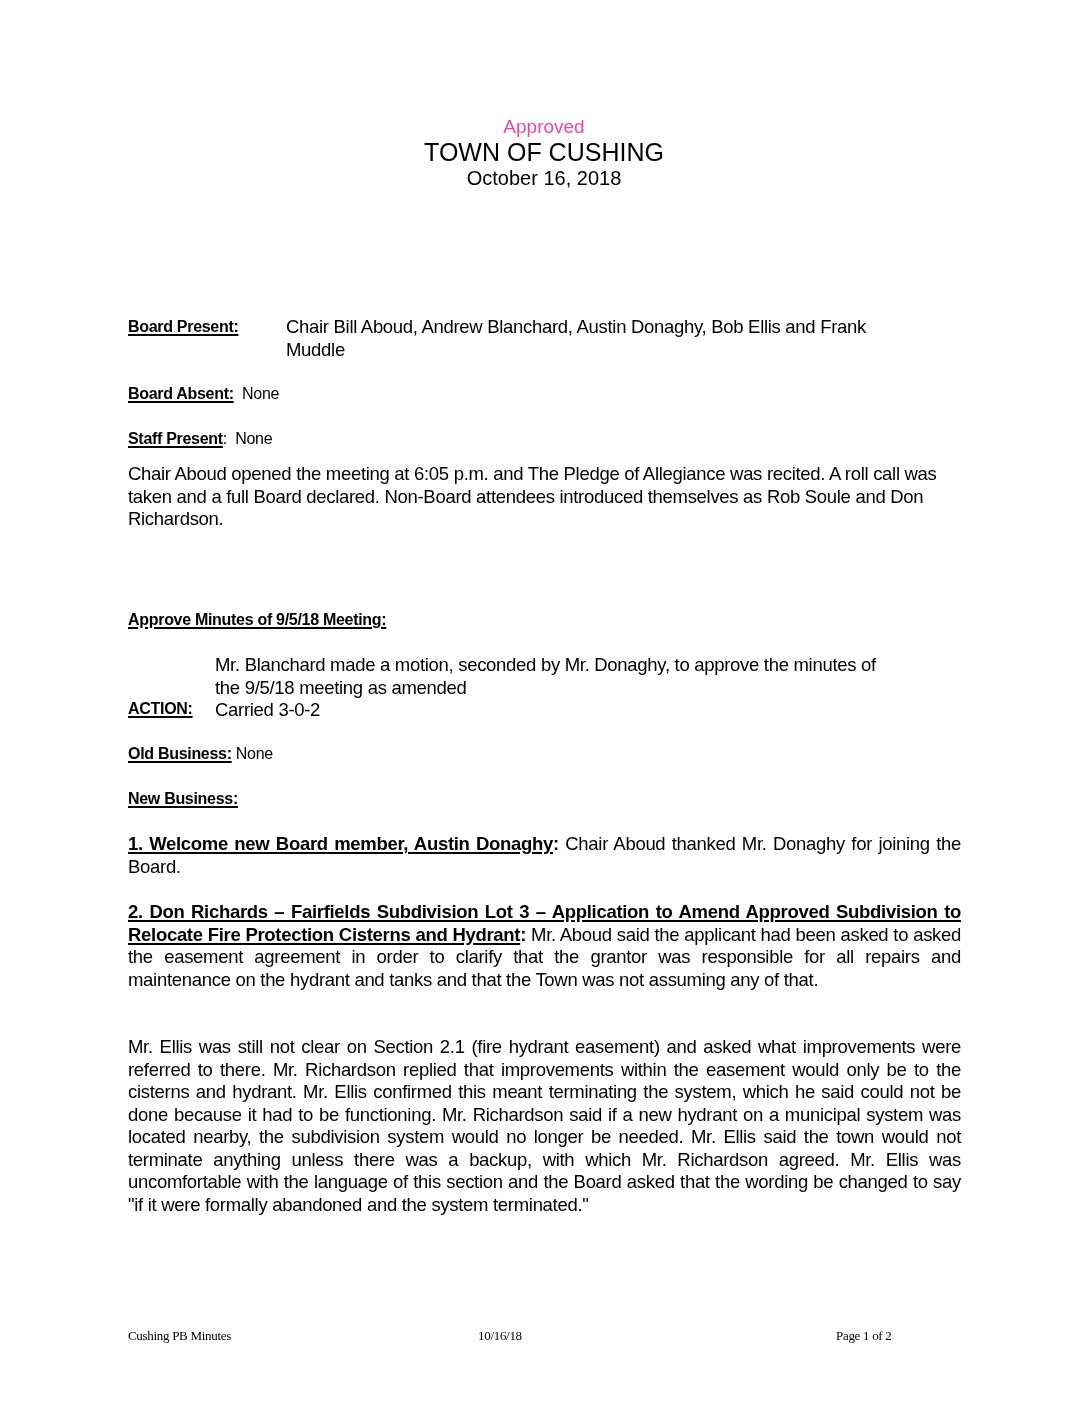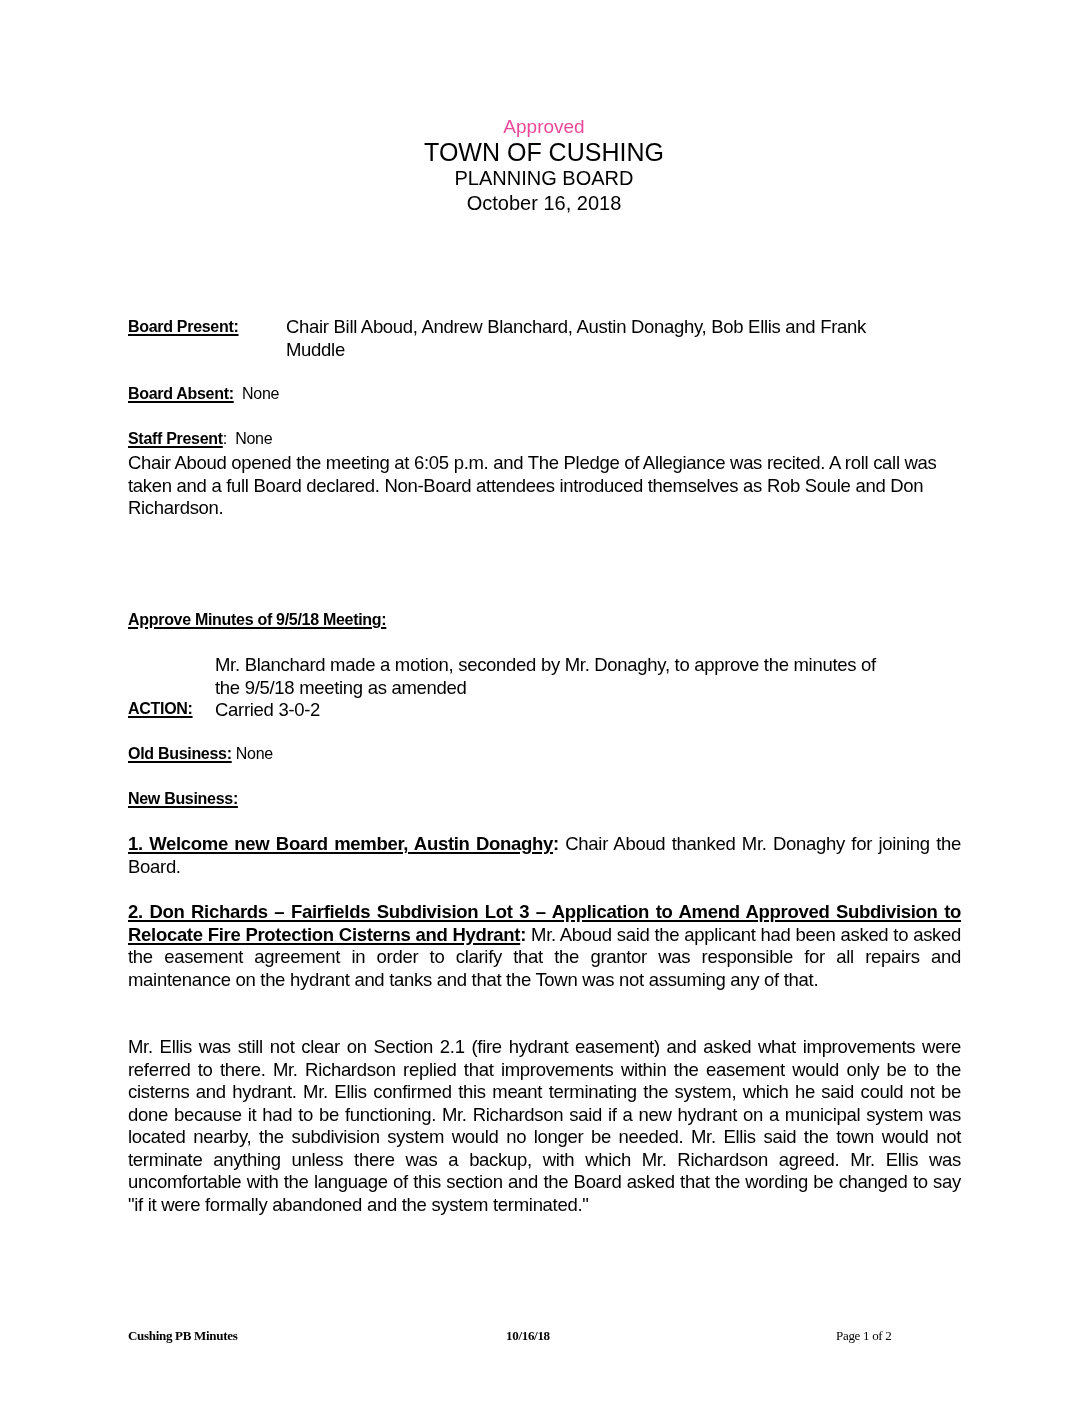--- a/index.html
+++ b/index.html
@@ -18,21 +18,20 @@
     .footer { position: absolute; top: 1328px; font-family: "Liberation Serif", serif; font-size: 13px; letter-spacing: -0.3px; }
   </style>
 </head>
 <body>
 
 <div class="page">
 
   <div class="header">
     <div class="approved">Approved</div>
     <div class="town">TOWN OF CUSHING</div>
-    <div class="hline">PLANNING BOARD</div>
     <div class="hline">October 16, 2018</div>
   </div>
 
   <div class="row" style="top:316px;">
     <span class="lbl">Board Present:</span>
   </div>
   <div class="indent-block" style="top:316px; left:286px; width:680px;">
     <div>Chair Bill Aboud, Andrew Blanchard, Austin Donaghy, Bob Ellis and Frank</div>
     <div>Muddle</div>
   </div>
@@ -40,21 +39,21 @@
   <div class="row" style="top:383px;">
     <span class="lbl">Board Absent:</span>&nbsp;
     <span>None</span>
   </div>
 
   <div class="row" style="top:428px;">
     <span class="lbl">Staff Present</span><span>:</span>&nbsp;
     <span>None</span>
   </div>
 
-  <div class="body-text" style="top:452px; width:818px;">Chair Aboud opened the meeting at 6:05 p.m. and The Pledge of Allegiance was recited. A roll call was taken and a full Board declared.  Non-Board attendees introduced themselves as Rob Soule and Don Richardson.</div>
+  <div class="body-text" style="top:463px; width:818px;">Chair Aboud opened the meeting at 6:05 p.m. and The Pledge of Allegiance was recited. A roll call was taken and a full Board declared.  Non-Board attendees introduced themselves as Rob Soule and Don Richardson.</div>
 
 
   <div class="row" style="top:609px;">
     <span class="lbl">Approve Minutes of 9/5/18 Meeting:</span>
   </div>
 
   <div class="row" style="top:654px;margin-top:44px;">
     <span class="lbl">ACTION:</span>
   </div>
   <div class="indent-block" style="top:654px; left:215px; width:750px;">
@@ -77,17 +76,17 @@
     <span>Chair Aboud thanked Mr. Donaghy for joining the Board.</span>
   </div>
 
   <div class="body-text justify" style="top:901px;">
     <span class="lbl">2. Don Richards – Fairfields Subdivision Lot 3 – Application to Amend Approved Subdivision to Relocate Fire Protection Cisterns and Hydrant</span><span style="font-weight:bold">:</span>
     <span>Mr. Aboud said the applicant had been asked to asked the easement agreement in order to clarify that the grantor was responsible for all repairs and maintenance on the hydrant and tanks and that the Town was not assuming any of that.</span>
   </div>
 
   <div class="body-text justify" style="top:1036px;">Mr. Ellis was still not clear on Section 2.1 (fire hydrant easement) and asked what improvements were referred to there.  Mr. Richardson replied that improvements within the easement would only be to the cisterns and hydrant. Mr. Ellis confirmed this meant terminating the system, which he said could not be done because it had to be functioning. Mr. Richardson said if a new hydrant on a municipal system was located nearby, the subdivision system would no longer be needed. Mr. Ellis said the town would not terminate anything unless there was a backup, with which Mr. Richardson agreed. Mr. Ellis was uncomfortable with the language of this section and the Board asked that the wording be changed to say "if it were formally abandoned and the system terminated."</div>
 
-  <div class="footer" style="left:128px;font-weight:bold;">Cushing PB Minutes</div>
-  <div class="footer" style="left:506px;font-weight:bold;">10/16/18</div>
+  <div class="footer" style="left:128px;">Cushing PB Minutes</div>
+  <div class="footer" style="left:478px;">10/16/18</div>
   <div class="footer" style="left:836px;">Page 1 of 2</div>
 
 </div>
 
 </body></html>

